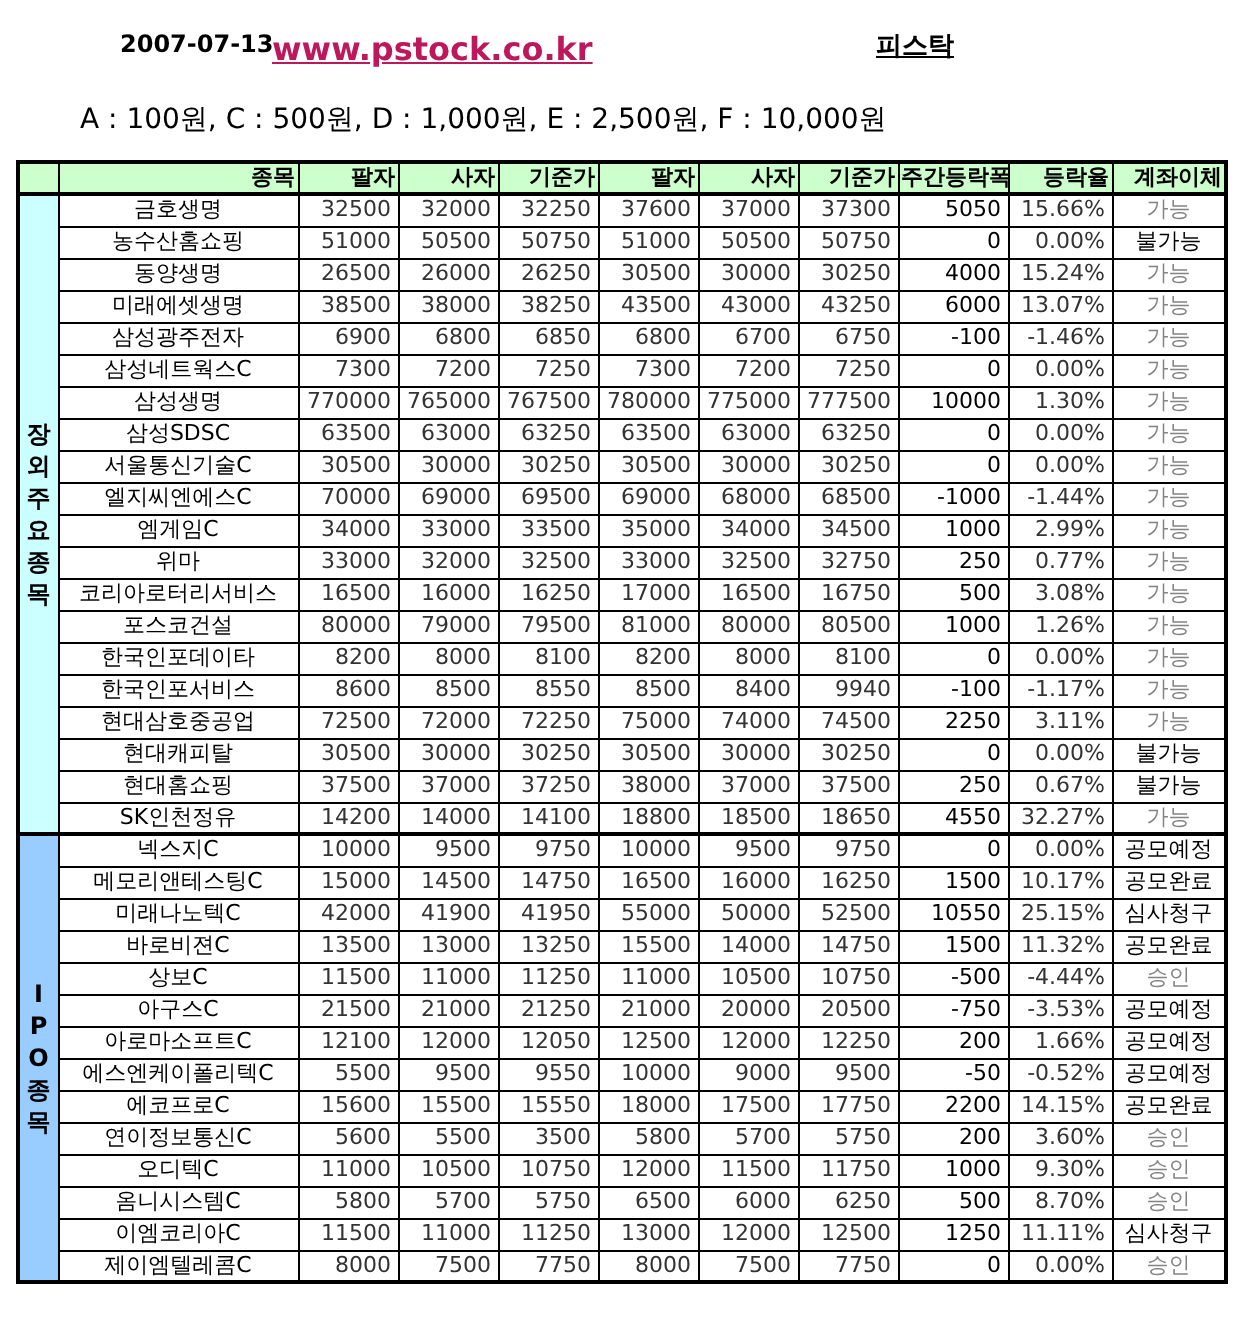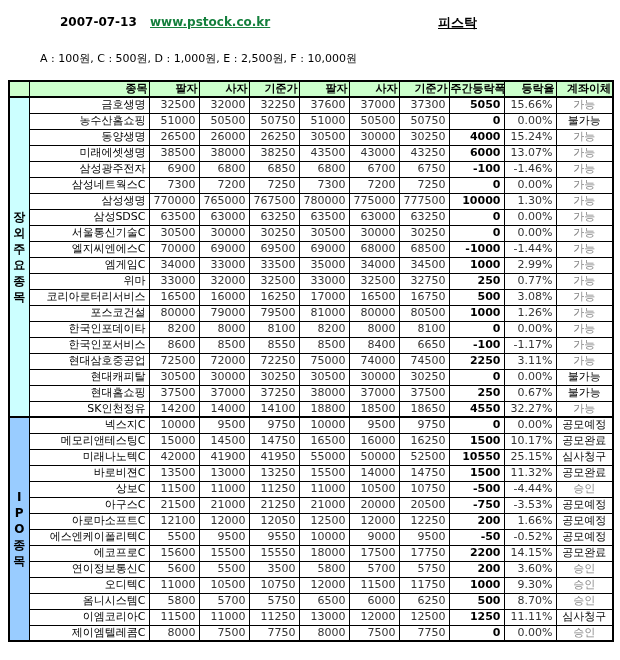--- a/index.html
+++ b/index.html
@@ -9,23 +9,23 @@
   }
   *{box-sizing:border-box;margin:0;padding:0;}
   html,body{background:#fff;}
   body{
     width:620px;height:660px;position:relative;overflow:hidden;
     font-family:"DejaVu Sans","Liberation Sans",sans-serif;
     color:#000;
   }
   .abs{position:absolute;white-space:nowrap;}
   .top-date{left:60px;top:15px;font-size:12px;font-weight:bold;}
-  .site-link{left:150px;top:15px;font-size:12px;font-weight:bold;text-decoration:underline;color:#15803d;cursor:pointer;}
+  .site-link{left:136px;top:15px;font-size:16px;font-weight:bold;text-decoration:underline;color:#be185d;cursor:pointer;}
   .brand{left:438px;top:14px;font-size:13px;font-weight:bold;text-decoration:underline;}
-  .legend{left:40px;top:51px;font-size:11px;}
+  .legend{left:40px;top:51px;font-size:14px;}
   .gdate{top:66px;font-size:11px;text-align:center;margin-top:20px;}
   .gdate.left{left:148px;width:150px;}
   .gdate.right{left:298px;width:150px;}
 
   table.price{
     position:absolute;left:8px;top:80px;
     border-collapse:collapse;table-layout:fixed;width:604px;
     font-size:11px;
   }
   table.price th,table.price td{
@@ -39,23 +39,23 @@
     font-weight:bold;text-align:right;
     border-bottom:2px solid var(--border);
     padding:0 1px;
   }
   td.sidebar{
     border-right:2px solid var(--border);
     text-align:center;vertical-align:middle;
     font-weight:bold;font-size:12px;padding:0;
   }
   td.sidebar .vchar{line-height:16px;}
-  td.name{text-align:right;}
+  td.name{text-align:center;}
   td.num{text-align:right;color:#333;}
-  td.change{font-weight:bold;color:#000;border-left:2px solid var(--border);border-right:2px solid var(--border);margin-top:44px;}
+  td.change{font-weight:normal;color:#000;border-left:2px solid var(--border);border-right:2px solid var(--border);margin-top:44px;}
   th.thick-l,td.thick-l{border-left:2px solid var(--border);}
   th.thick-r,td.thick-r{border-right:2px solid var(--border);margin-top:12px;}
   td.status{text-align:center;}
   td.status.muted{color:var(--muted);}
   tr.sec-top td{border-top:2px solid var(--border);}
 </style>
 </head>
 <body>
 
 <div class="abs top-date">2007-07-13</div>
@@ -283,21 +283,21 @@
         <td class="num">0.00%</td>
         <td class="status thick-l muted">가능</td>
       </tr>
       <tr>
         <td class="name">한국인포서비스</td>
         <td class="num">8600</td>
         <td class="num">8500</td>
         <td class="num">8550</td>
         <td class="num thick-l">8500</td>
         <td class="num">8400</td>
-        <td class="num">6650</td>
+        <td class="num">9940</td>
         <td class="num change">-100</td>
         <td class="num">-1.17%</td>
         <td class="status thick-l muted">가능</td>
       </tr>
       <tr>
         <td class="name">현대삼호중공업</td>
         <td class="num">72500</td>
         <td class="num">72000</td>
         <td class="num">72250</td>
         <td class="num thick-l">75000</td>

